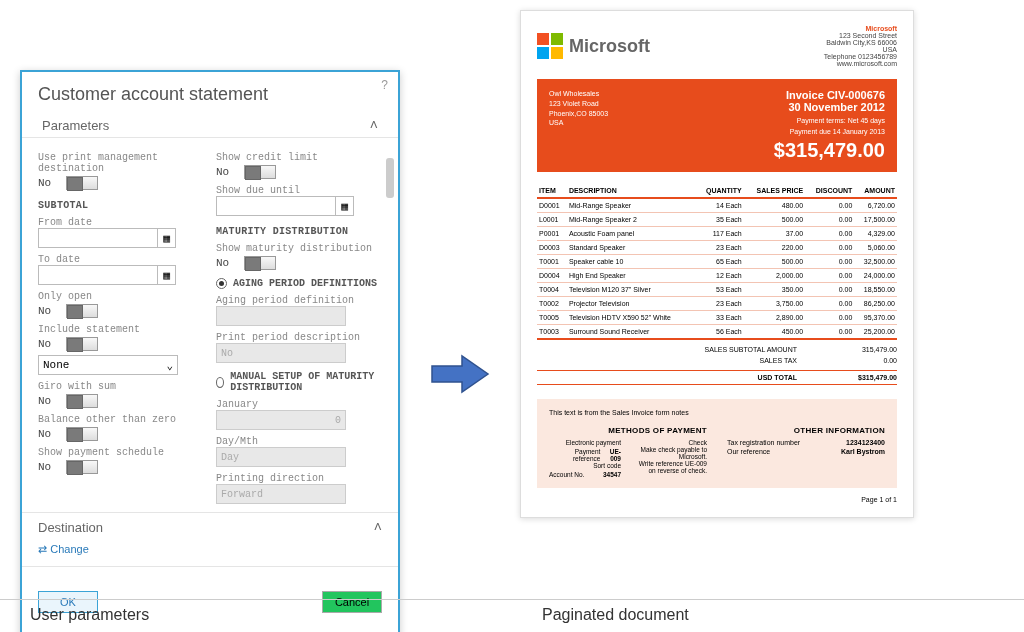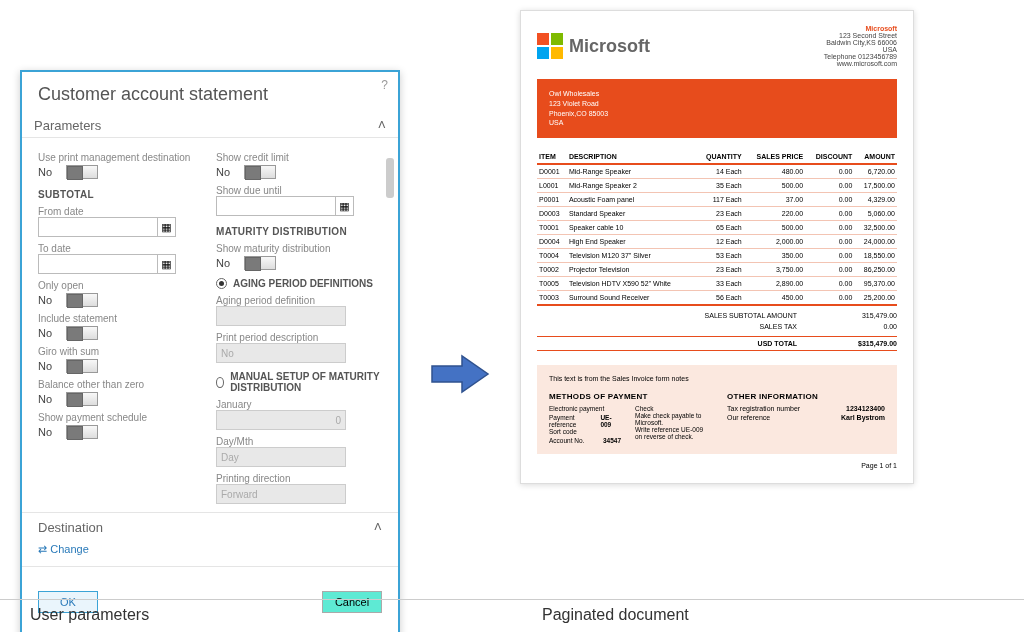--- a/index.html
+++ b/index.html
@@ -4,42 +4,42 @@
 <style>
   * { box-sizing: border-box; margin: 0; padding: 0; }
   body { font-family: "Segoe UI", Arial, sans-serif; font-size: 11px; background: #fff; width: 1024px; height: 632px; position: relative; }
   
   .container { display: flex; gap: 30px; padding: 10px 20px; align-items: flex-start; }
   
   
   .dialog { width: 380px; border: 2px solid #3ba3d6; background: #fff; box-shadow: 0 2px 8px rgba(0,0,0,.2); position: relative; margin-top: 60px; }
   .dialog-close { position: absolute; top: 6px; right: 10px; color: #999; font-size: 12px; }
   .dialog-title { font-size: 18px; font-weight: 300; color: #555; padding: 12px 16px 8px; }
-  .section-head { display:flex; justify-content:space-between; align-items:center; padding: 4px 12px; color:#666; font-size:13px; border-bottom:1px solid #e5e5e5; }
+  .section-head { display:flex; justify-content:space-between; align-items:center; padding: 4px 20px; color:#666; font-size:13px; border-bottom:1px solid #e5e5e5; }
   .dialog-body { display:flex; gap:12px; padding: 8px 16px; position:relative; }
-  .col { flex:1; }
+  .col { flex:1;font-family:Liberation Mono, monospace; }
   .field-label { color:#888; font-size: 10px; margin-top:6px; }
   .field-row { display:flex; align-items:center; gap:6px; margin:2px 0 4px; }
   .val-no { font-size:11px; color:#444; width:22px; }
   .toggle { width:32px; height:14px; border:1px solid #999; background:linear-gradient(#f8f8f8,#ddd); position:relative; }
   .toggle::after { content:""; position:absolute; left:0; top:0; width:14px; height:12px; background:#7a7a7a; border:1px solid #666; }
   .input-text { width:120px; height:20px; border:1px solid #bbb; background:#fff; }
   .date-input { display:flex; align-items:center; }
   .date-input .cal { width:18px; height:20px; border:1px solid #bbb; border-left:none; display:flex; align-items:center; justify-content:center; }
   .subhead { font-size:10px; font-weight:bold; color:#555; margin-top:10px; letter-spacing:.3px; }
   .select { width:140px; height:20px; border:1px solid #bbb; background:#fff; display:flex; align-items:center; justify-content:space-between; padding:0 4px; font-size:11px; }
   .disabled-input { width:130px; height:20px; border:1px solid #ccc; background:#e8e8e8; color:#aaa; padding:0 4px; display:flex; align-items:center; font-size:10px; }
   .radio-row { display:flex; align-items:center; gap:6px; margin-top:8px; font-size:10px; font-weight:bold; color:#555; }
   .radio { width:11px; height:11px; border:1px solid #666; border-radius:50%; display:flex; align-items:center; justify-content:center; }
   .radio.checked::after { content:""; width:5px; height:5px; background:#333; border-radius:50%; }
   .scroll-hint { position:absolute; right:4px; top:20px; width:8px; height:40px; background:#ccc; border-radius:3px; }
   .dialog-dest { padding: 6px 16px; color:#666; font-size:13px; display:flex; justify-content:space-between; align-items:center; border-top:1px solid #e5e5e5; }
   .change-link { color:#2a7ab9; font-size:11px; padding: 2px 16px 10px; }
   .dialog-actions { display:flex; justify-content:space-between; gap:10px; padding:24px 16px; border-top:1px solid #e5e5e5; }
-  .btn { min-width:60px; height:22px; border:1px solid #aaa; background:#5eead4; display:flex; align-items:center; justify-content:center; font-size:11px; }
+  .btn { min-width:60px; height:22px; border:1px solid #aaa; background:#22c55e; display:flex; align-items:center; justify-content:center; font-size:11px; }
   .btn.ok { border-color:#3ba3d6; background:#eaf5fc; color:#2a7ab9; }
   
   
   .arrow { align-self:center; margin-top:100px; }
   .arrow svg { width:60px; height:40px; }
   
   
   .doc { width:394px; border:1px solid #ddd; background:#fff; box-shadow:0 1px 6px rgba(0,0,0,.15); padding:14px 16px; font-size:8px; }
   .doc-header { display:flex; justify-content:space-between; }
   .ms-logo { display:flex; align-items:center; gap:6px; }
@@ -64,21 +64,21 @@
   .items-table tbody tr:last-child td { border-bottom:2px solid #e74c1c; }
   .summary { font-size:7px; margin-top:4px; }
   .summary-row { display:flex; justify-content:flex-end; gap:30px; padding:2px 0; }
   .summary-row.total { font-weight:bold; border-top:1px solid #e74c1c; border-bottom:1px solid #e74c1c; margin-top:4px; padding:3px 0; }
   .summary-label { width:140px; text-align:right; }
   .summary-val { width:70px; text-align:right; }
   
   .doc-footer { background:#fbe8df; margin-top:14px; padding:10px 12px; font-size:7px; }
   .footer-note { margin-bottom:10px; }
   .footer-cols { display:flex; gap:20px; }
-  .footer-col { flex:1; }
+  .footer-col { flex:1;text-align:right; }
   .footer-col h4 { font-size:8px; font-weight:bold; margin-bottom:4px; letter-spacing:.3px; }
   .footer-sub { display:flex; gap:14px; font-size:6.5px; }
   .footer-sub > div { flex:1; }
   .kv { display:flex; justify-content:space-between; margin-top:2px; }
   .page-no { text-align:right; font-size:7px; margin-top:8px; }
   
   
   .captions { position:absolute; bottom:2px; left:0; right:0; display:flex; border-top:1px solid #ccc; }
   .captions div { flex:1; padding:6px 30px; font-size:16px; color:#333; }
   .captions .divider { width:1px; flex:0; background:#ccc; padding:0; }
@@ -119,20 +119,24 @@
           </div>
         <div class="field-label">Only open</div>
         <div class="field-row">
             <span class="val-no">No</span>
             <div class="toggle"></div>
           </div>
         <div class="field-label">Include statement</div>
         <div class="field-row">
             <span class="val-no">No</span>
             <div class="toggle"></div>
+          </div>
+        <div class="select">
+            <span>None</span>
+            <span>⌄</span>
           </div>
         <div class="field-label">Giro with sum</div>
         <div class="field-row">
             <span class="val-no">No</span>
             <div class="toggle"></div>
           </div>
         <div class="field-label">Balance other than zero</div>
         <div class="field-row">
             <span class="val-no">No</span>
             <div class="toggle"></div>
@@ -217,20 +221,27 @@
         <div>Telephone 0123456789</div>
         <div>www.microsoft.com</div>
       </div>
     </div>
     <div class="invoice-banner">
       <div class="banner-left">
         <div>Owl Wholesales</div>
         <div>123 Violet Road</div>
         <div>Phoenix,CO 85003</div>
         <div>USA</div>
+      </div>
+      <div class="banner-right">
+        <div class="inv-no">Invoice CIV-000676</div>
+        <div class="inv-date">30 November 2012</div>
+        <div class="inv-terms">Payment terms: Net 45 days</div>
+        <div class="inv-terms">Payment due 14 January 2013</div>
+        <div class="inv-total">$315,479.00</div>
       </div>
     </div>
     <table class="items-table">
       <thead>
           <tr>
         <th>ITEM</th>
         <th>DESCRIPTION</th>
         <th class="num">QUANTITY</th>
         <th class="num">SALES PRICE</th>
         <th class="num">DISCOUNT</th>

